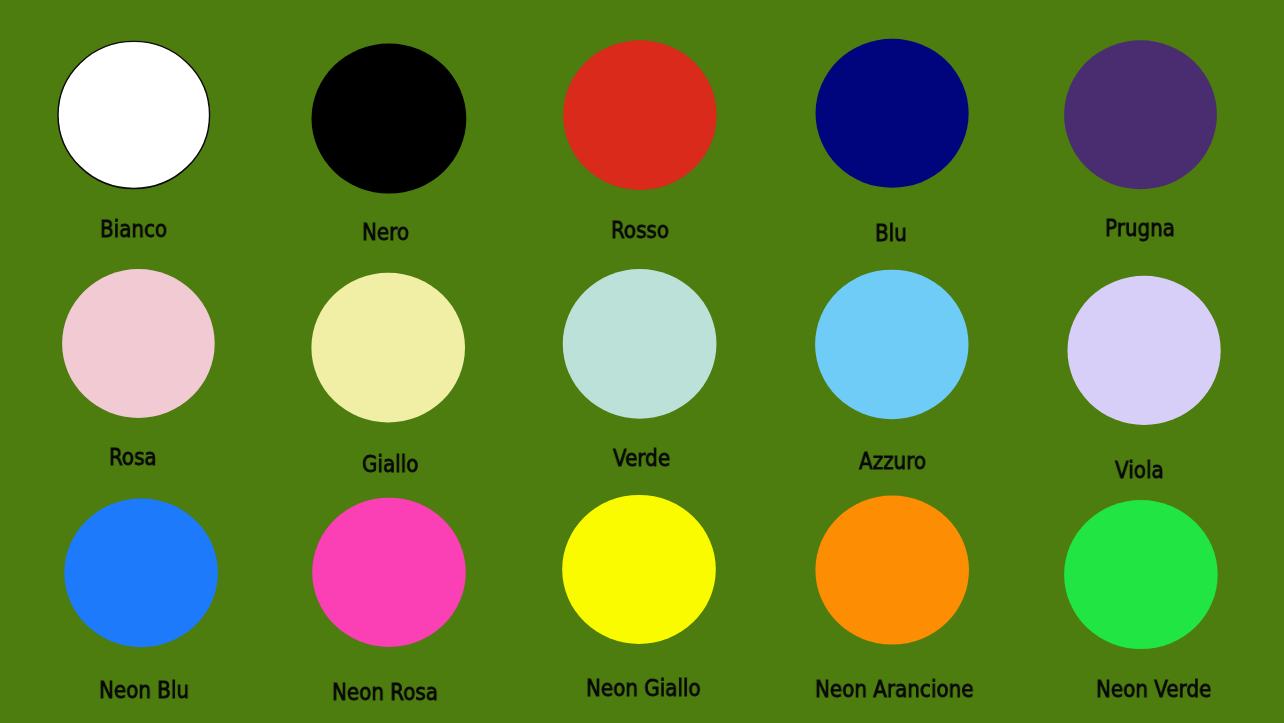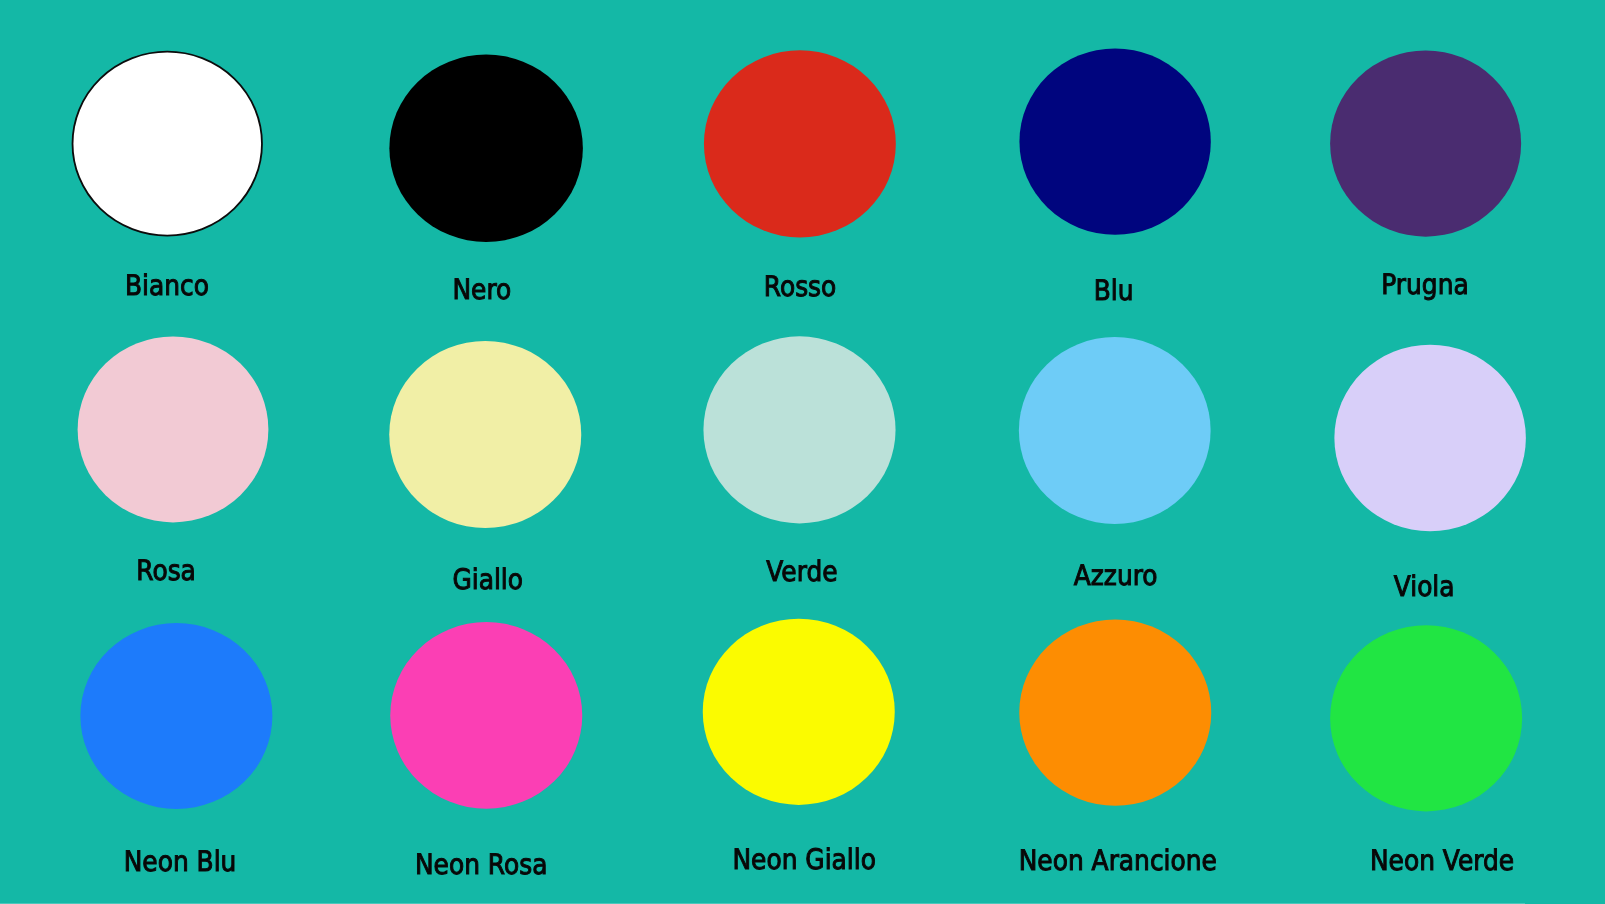--- a/index.html
+++ b/index.html
@@ -10,21 +10,21 @@
   body {
     width: 1284px;
     height: 723px;
     overflow: hidden;
     font-family: "DejaVu Sans", sans-serif;
   }
   #palette-board {
     position: relative;
     width: 1284px;
     height: 723px;
-    background: #14b8a6;
+    background: #4d7c0f;
   }
   #swatch-layer {
     position: absolute;
     left: 0;
     top: 0;
     width: 1284px;
     height: 723px;
     shape-rendering: geometricPrecision;
   }
   #label-layer {

